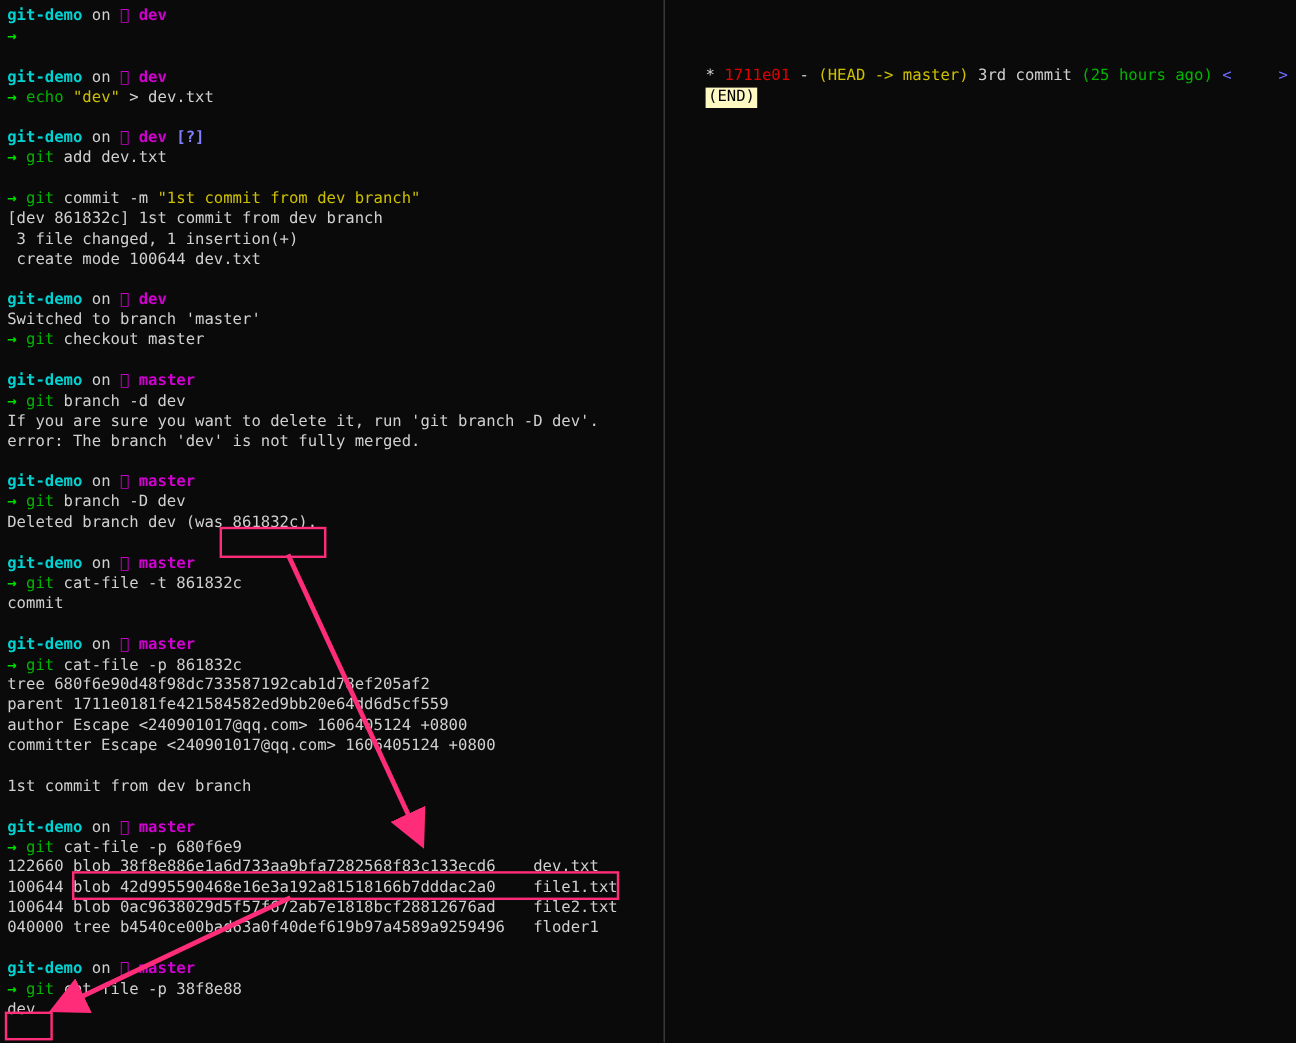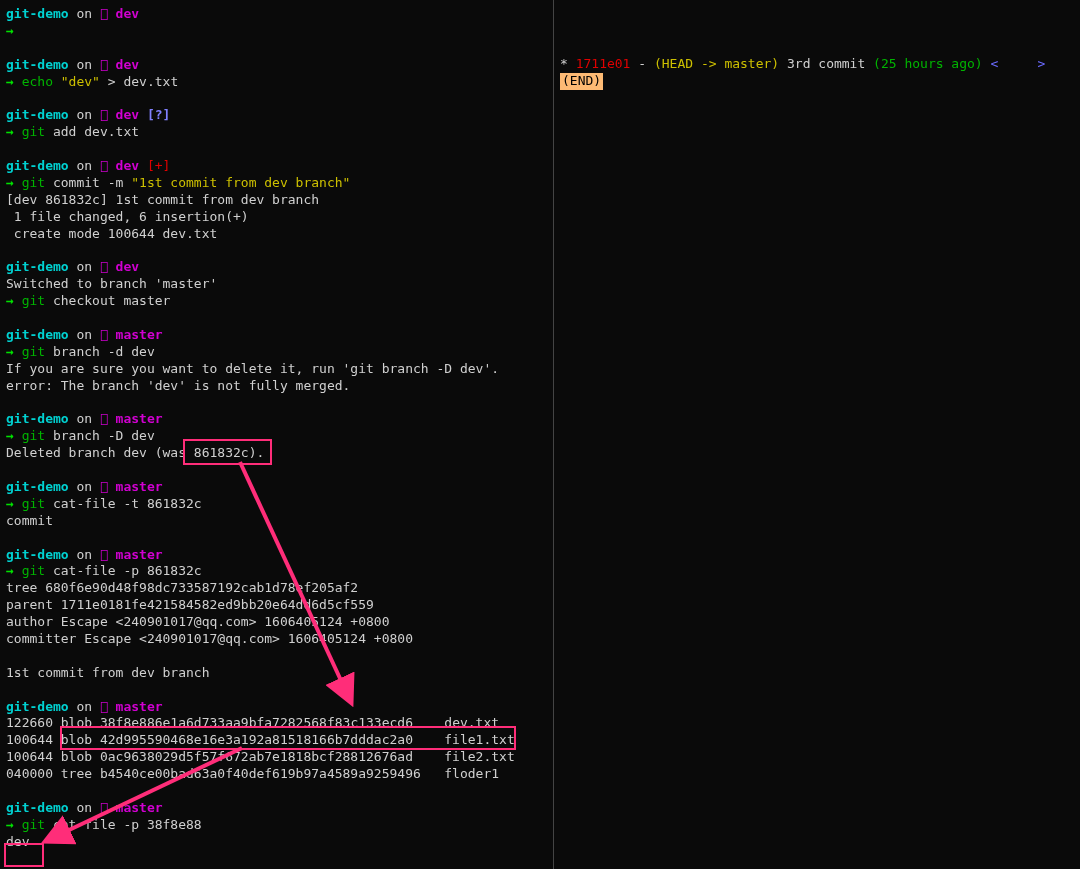--- a/index.html
+++ b/index.html
@@ -24,34 +24,35 @@
     width: 554px;
     flex-shrink: 0;
     padding: 6px 0 0 6px;
     box-sizing: border-box;
     border-right: 1px solid #444;
   }
   .right {
     flex: 1;
     padding: 56px 6px 0 6px;
     box-sizing: border-box;
+    margin-left: 28px;
   }
   .line { white-space: pre; }
   .b-cyan   { color: #00d1d1; font-weight: bold; }
   .b-mag    { color: #d100d1; font-weight: bold; }
   .b-blue   { color: #8080ff; font-weight: bold; }
   .blue     { color: #6b6bff; }
   .green    { color: #00b400; }
   .b-green  { color: #00e000; font-weight: bold; }
   .yellow   { color: #cdc000; }
   .red      { color: #e00000; }
   .white    { color: #d0d0d0; }
   .ul       { }
   .endtag {
-    background: #fdba74;
+    background: #fef9c3;
     color: #000;
     padding: 0 2px;
     display: inline-block;
   }
   .highlight-box {
     position: absolute;
     border: 2px solid #ff2d79;
     pointer-events: none;
     z-index: 5;
   }
@@ -73,24 +74,23 @@
     <div class="line">&nbsp;</div>
 
     <div class="line"><span class="b-cyan">git-demo</span> <span class="white">on</span> <span class="b-mag"></span> <span class="b-mag">dev</span></div>
     <div class="line"><span class="b-green">→</span> <span class="green">echo</span> <span class="yellow">"dev"</span><span class="white"> &gt; dev.txt</span></div>
     <div class="line">&nbsp;</div>
 
     <div class="line"><span class="b-cyan">git-demo</span> <span class="white">on</span> <span class="b-mag"></span> <span class="b-mag">dev</span> <span class="b-blue">[?]</span></div>
     <div class="line"><span class="b-green">→</span> <span class="green">git</span><span class="white"> add </span><span class="white ul">dev.txt</span></div>
     <div class="line">&nbsp;</div>
 
-    <div class="line"><span class="b-cyan">git-demo</span> <span class="white">on</span> <span class="b-mag"></span> <span class="b-mag">dev</span> <span class="red">[+]</span></div>
     <div class="line"><span class="b-green">→</span> <span class="green">git</span><span class="white"> commit -m </span><span class="yellow">"1st commit from dev branch"</span></div>
     <div class="line white">[dev 861832c] 1st commit from dev branch</div>
-    <div class="line white"> 1 file changed, 6 insertion(+)</div>
+    <div class="line white"> 3 file changed, 1 insertion(+)</div>
     <div class="line white"> create mode 100644 dev.txt</div>
     <div class="line">&nbsp;</div>
 
     <div class="line"><span class="b-cyan">git-demo</span> <span class="white">on</span> <span class="b-mag"></span> <span class="b-mag">dev</span></div>
     <div class="line white">Switched to branch 'master'</div>
     <div class="line"><span class="b-green">→</span> <span class="green">git</span><span class="white"> checkout master</span></div>
     <div class="line">&nbsp;</div>
 
     <div class="line"><span class="b-cyan">git-demo</span> <span class="white">on</span> <span class="b-mag"></span> <span class="b-mag">master</span></div>
     <div class="line"><span class="b-green">→</span> <span class="green">git</span><span class="white"> branch -d dev</span></div>
@@ -112,20 +112,21 @@
     <div class="line"><span class="b-green">→</span> <span class="green">git</span><span class="white"> cat-file -p 861832c</span></div>
     <div class="line white">tree 680f6e90d48f98dc733587192cab1d78ef205af2</div>
     <div class="line white">parent 1711e0181fe421584582ed9bb20e64dd6d5cf559</div>
     <div class="line white">author Escape &lt;240901017@qq.com&gt; 1606405124 +0800</div>
     <div class="line white">committer Escape &lt;240901017@qq.com&gt; 1606405124 +0800</div>
     <div class="line">&nbsp;</div>
     <div class="line white">1st commit from dev branch</div>
     <div class="line">&nbsp;</div>
 
     <div class="line"><span class="b-cyan">git-demo</span> <span class="white">on</span> <span class="b-mag"></span> <span class="b-mag">master</span></div>
+    <div class="line"><span class="b-green">→</span> <span class="green">git</span><span class="white"> cat-file -p 680f6e9</span></div>
     <div class="line"><span class="white">122660 </span><span class="white">blob 38f8e886e1a6d733aa9bfa7282568f83c133ecd6    dev.txt</span></div>
     <div class="line white">100644 blob 42d995590468e16e3a192a81518166b7dddac2a0    file1.txt</div>
     <div class="line white">100644 blob 0ac9638029d5f57f672ab7e1818bcf28812676ad    file2.txt</div>
     <div class="line white">040000 tree b4540ce00bad63a0f40def619b97a4589a9259496   floder1</div>
     <div class="line">&nbsp;</div>
 
     <div class="line"><span class="b-cyan">git-demo</span> <span class="white">on</span> <span class="b-mag"></span> <span class="b-mag">master</span></div>
     <div class="line"><span class="b-green">→</span> <span class="green">git</span><span class="white"> cat-file -p 38f8e88</span></div>
     <div class="line white">dev</div>
   </div>

